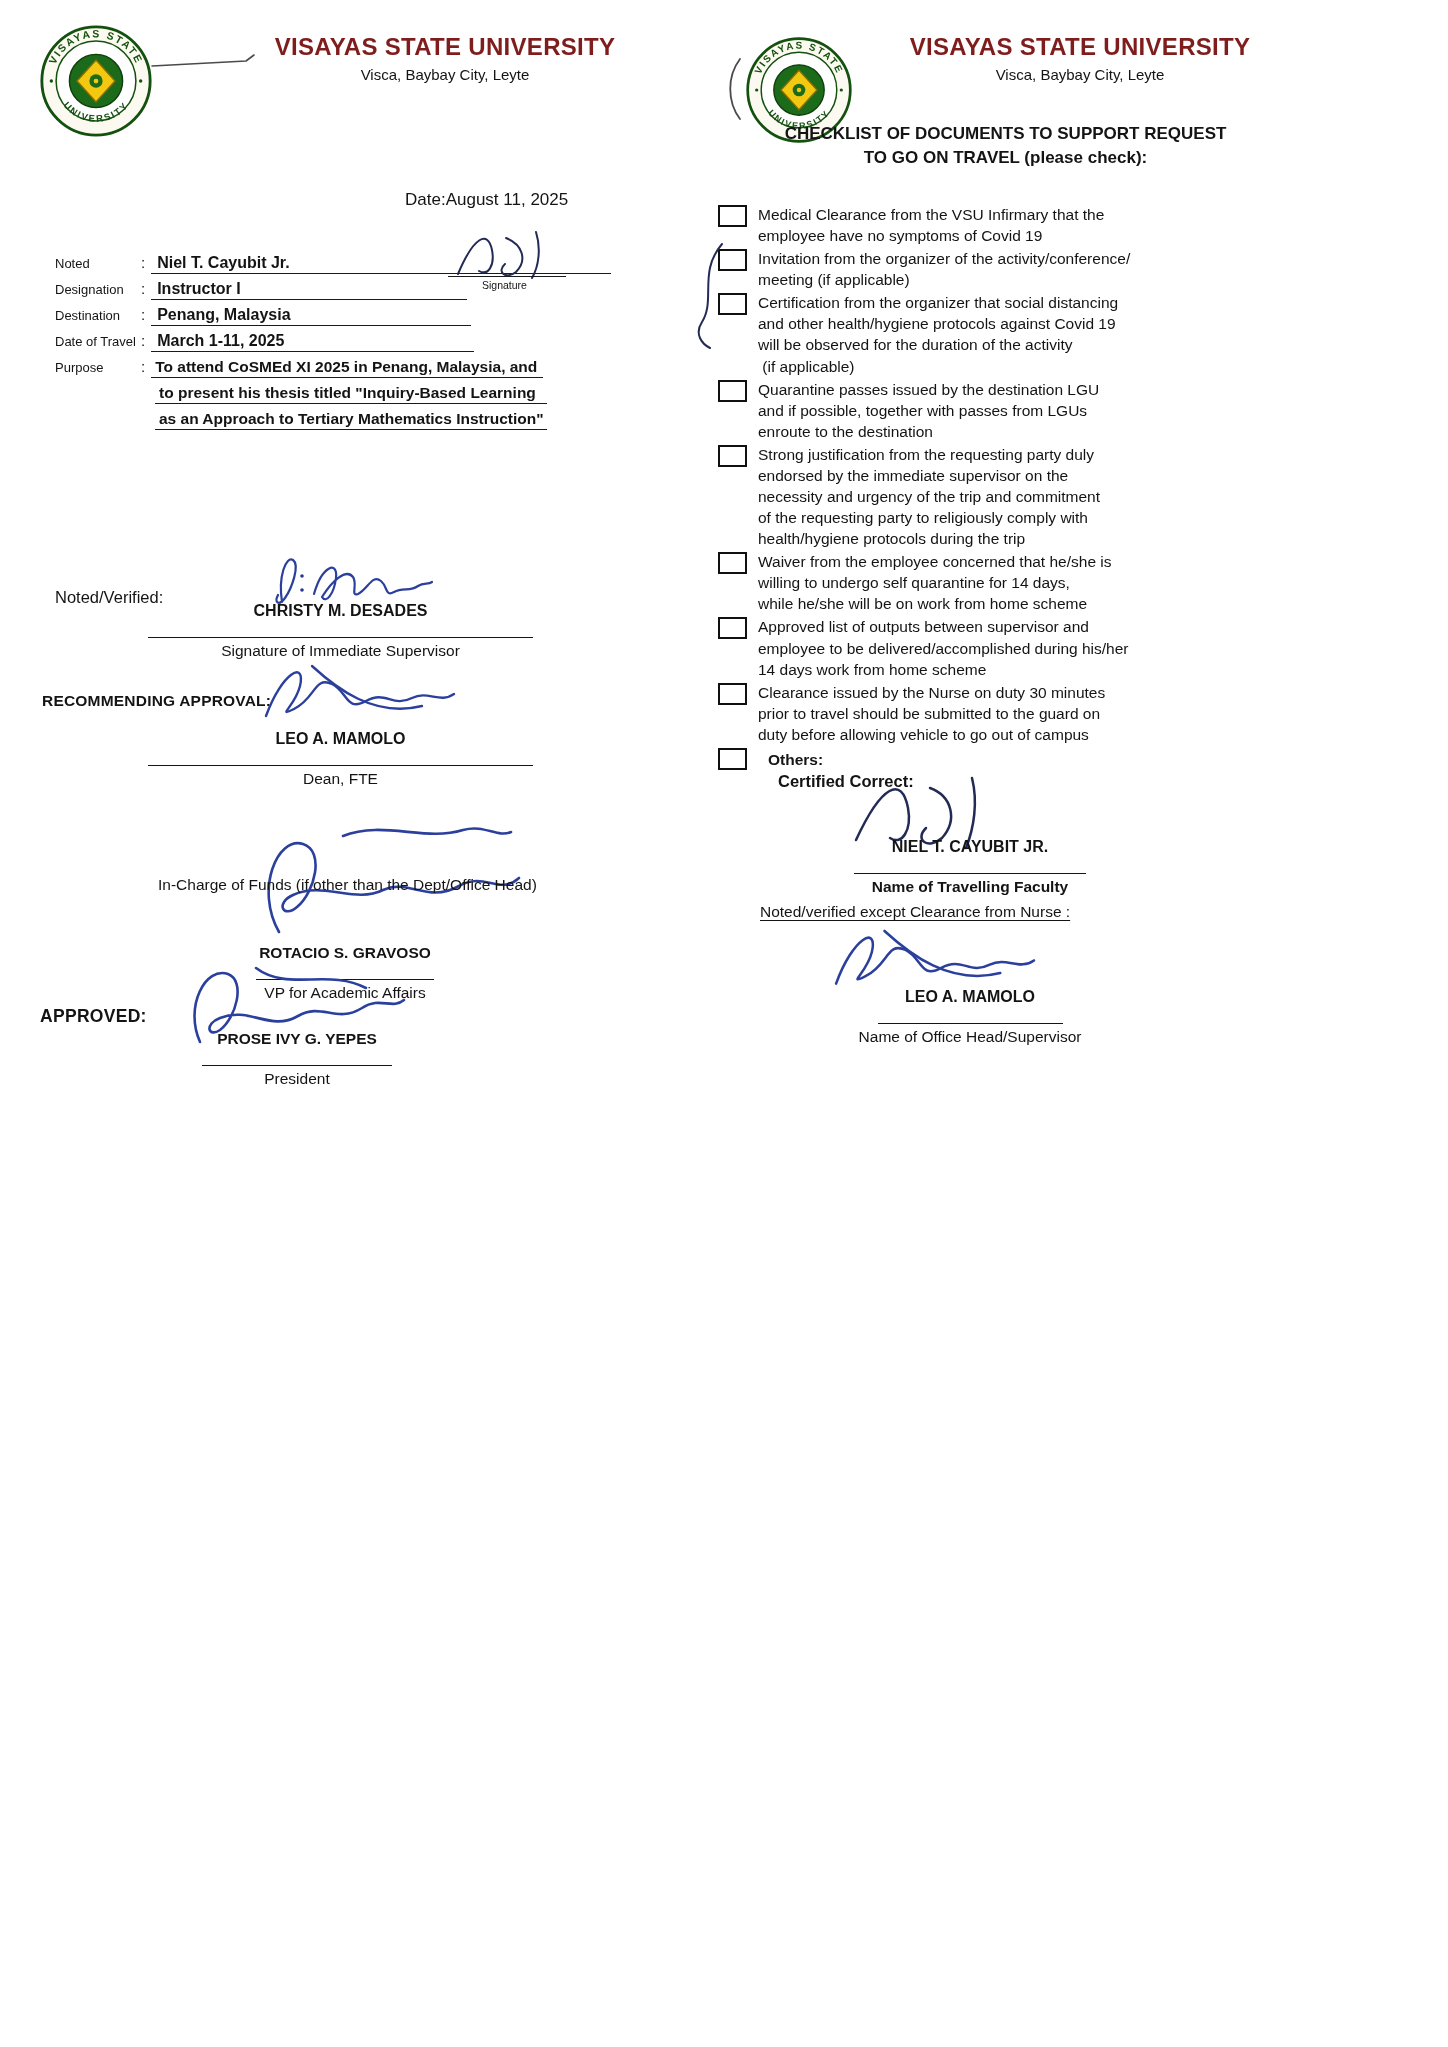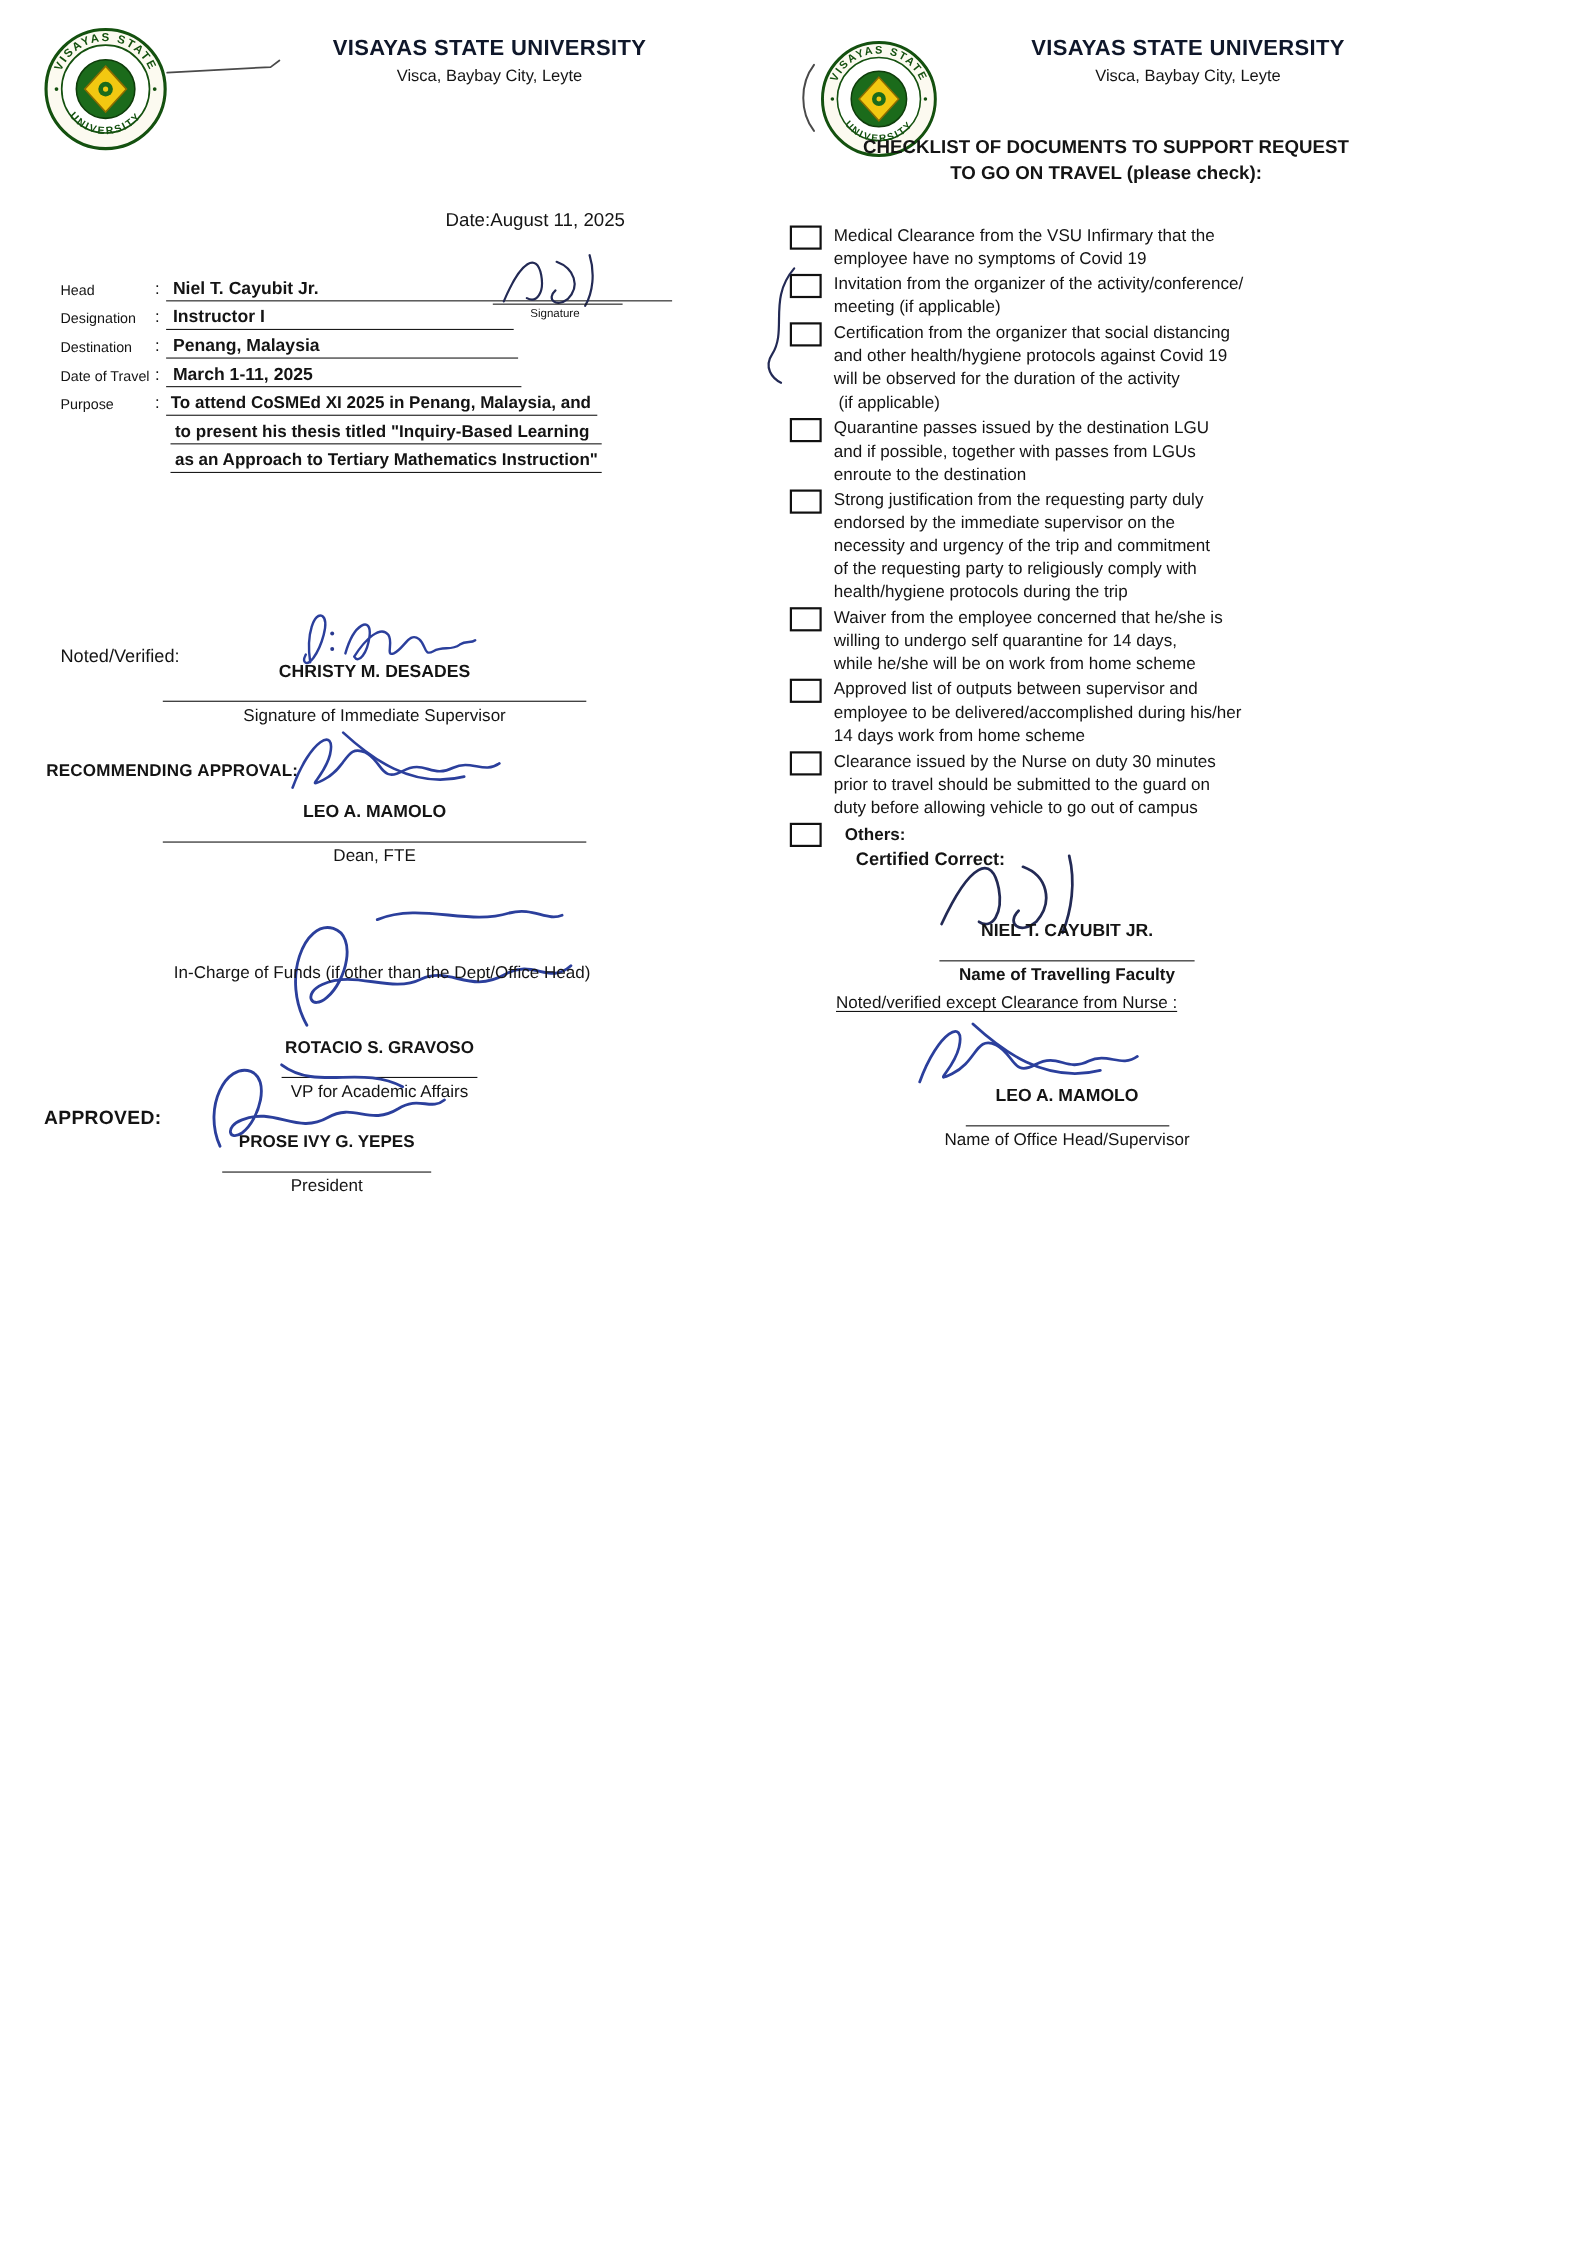--- a/index.html
+++ b/index.html
@@ -1,20 +1,20 @@
 <!DOCTYPE html>
 <html><head>
 <meta charset="utf-8">
 <style>
   html,body{margin:0;padding:0;background:#e8e8e8;}
   .page{position:relative;width:1448px;height:2047px;background:#ffffff;margin:0 auto;
         font-family:"Liberation Sans",sans-serif;color:#141414;overflow:hidden;}
   .abs{position:absolute;}
   .center{text-align:center;}
-  .uni-title{font-size:20px;font-weight:bold;letter-spacing:.3px;color:#0f172a;}
+  .uni-title{font-size:24px;font-weight:bold;letter-spacing:.3px;color:#7f1d1d;}
   .uni-addr{font-size:15px;margin-top:5px;}
   .form-title{font-size:19px;font-weight:bold;}
   .form-sub{font-size:16px;margin-top:4px;}
   .date-line{font-size:17px;}
   .frow{display:flex;align-items:flex-end;height:26px;}
   .flabel{width:86px;font-size:13px;flex:none;padding-bottom:3px;}
   .fcolon{font-size:15px;padding:0 6px 3px 0;}
   .fval{font-size:16px;font-weight:bold;border-bottom:1.6px solid #1a1a1a;padding:0 2px 1px 6px;}
   .pline{font-size:15.5px;font-weight:bold;border-bottom:1.6px solid #1a1a1a;width:392px;height:26px;
          display:flex;align-items:flex-end;padding:0 2px 1px 4px;box-sizing:border-box;}
@@ -77,21 +77,21 @@
   <div class="abs center" style="left:195px;top:33px;width:500px">
     <div class="uni-title">VISAYAS STATE UNIVERSITY</div>
     <div class="uni-addr">Visca, Baybay City, Leyte</div>
   </div>
 
 
   <div class="abs date-line" style="left:405px;top:190px">Date:August 11, 2025</div>
 
   <div class="abs" style="left:55px;top:248px;width:565px">
     <div class="frow">
-      <span class="flabel">Head</span>
+      <span class="flabel">Noted</span>
       <span class="fcolon">:</span>
       <span class="fval" style="width:452px">Niel T. Cayubit Jr.</span>
     </div>
     <div class="frow">
       <span class="flabel">Designation</span>
       <span class="fcolon">:</span>
       <span class="fval" style="width:308px">Instructor I</span>
     </div>
     <div class="frow">
       <span class="flabel">Destination</span>

